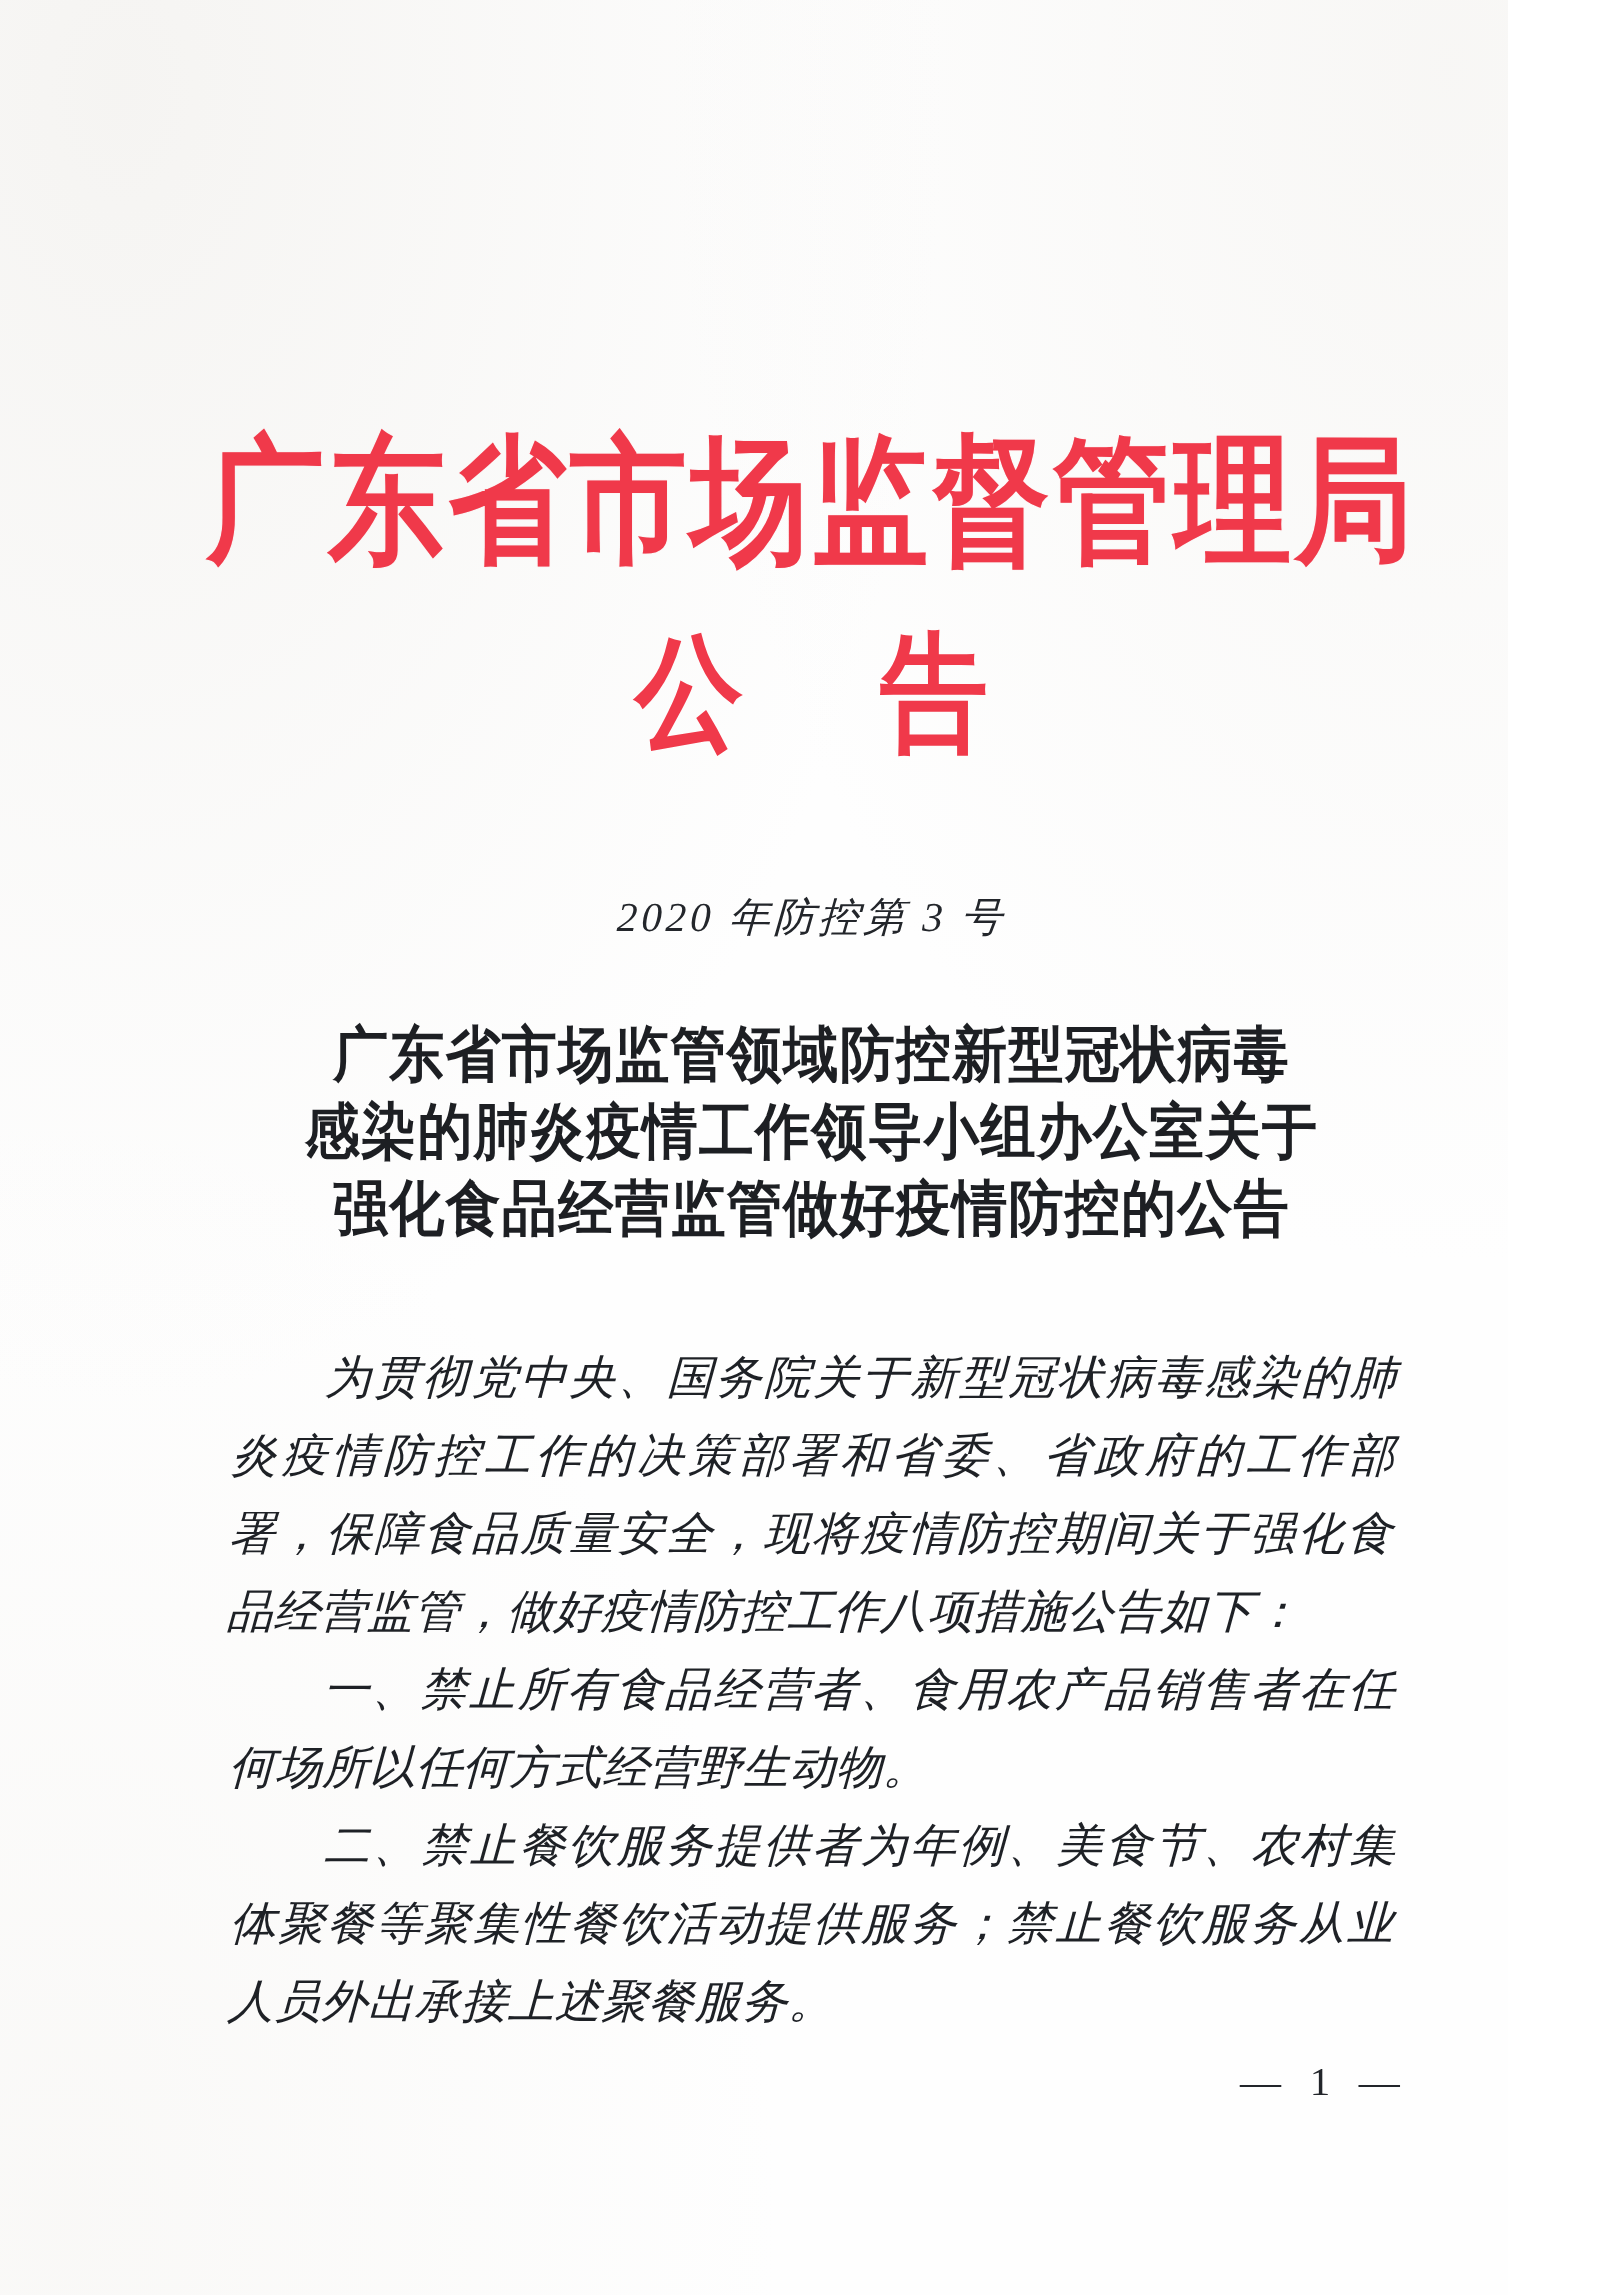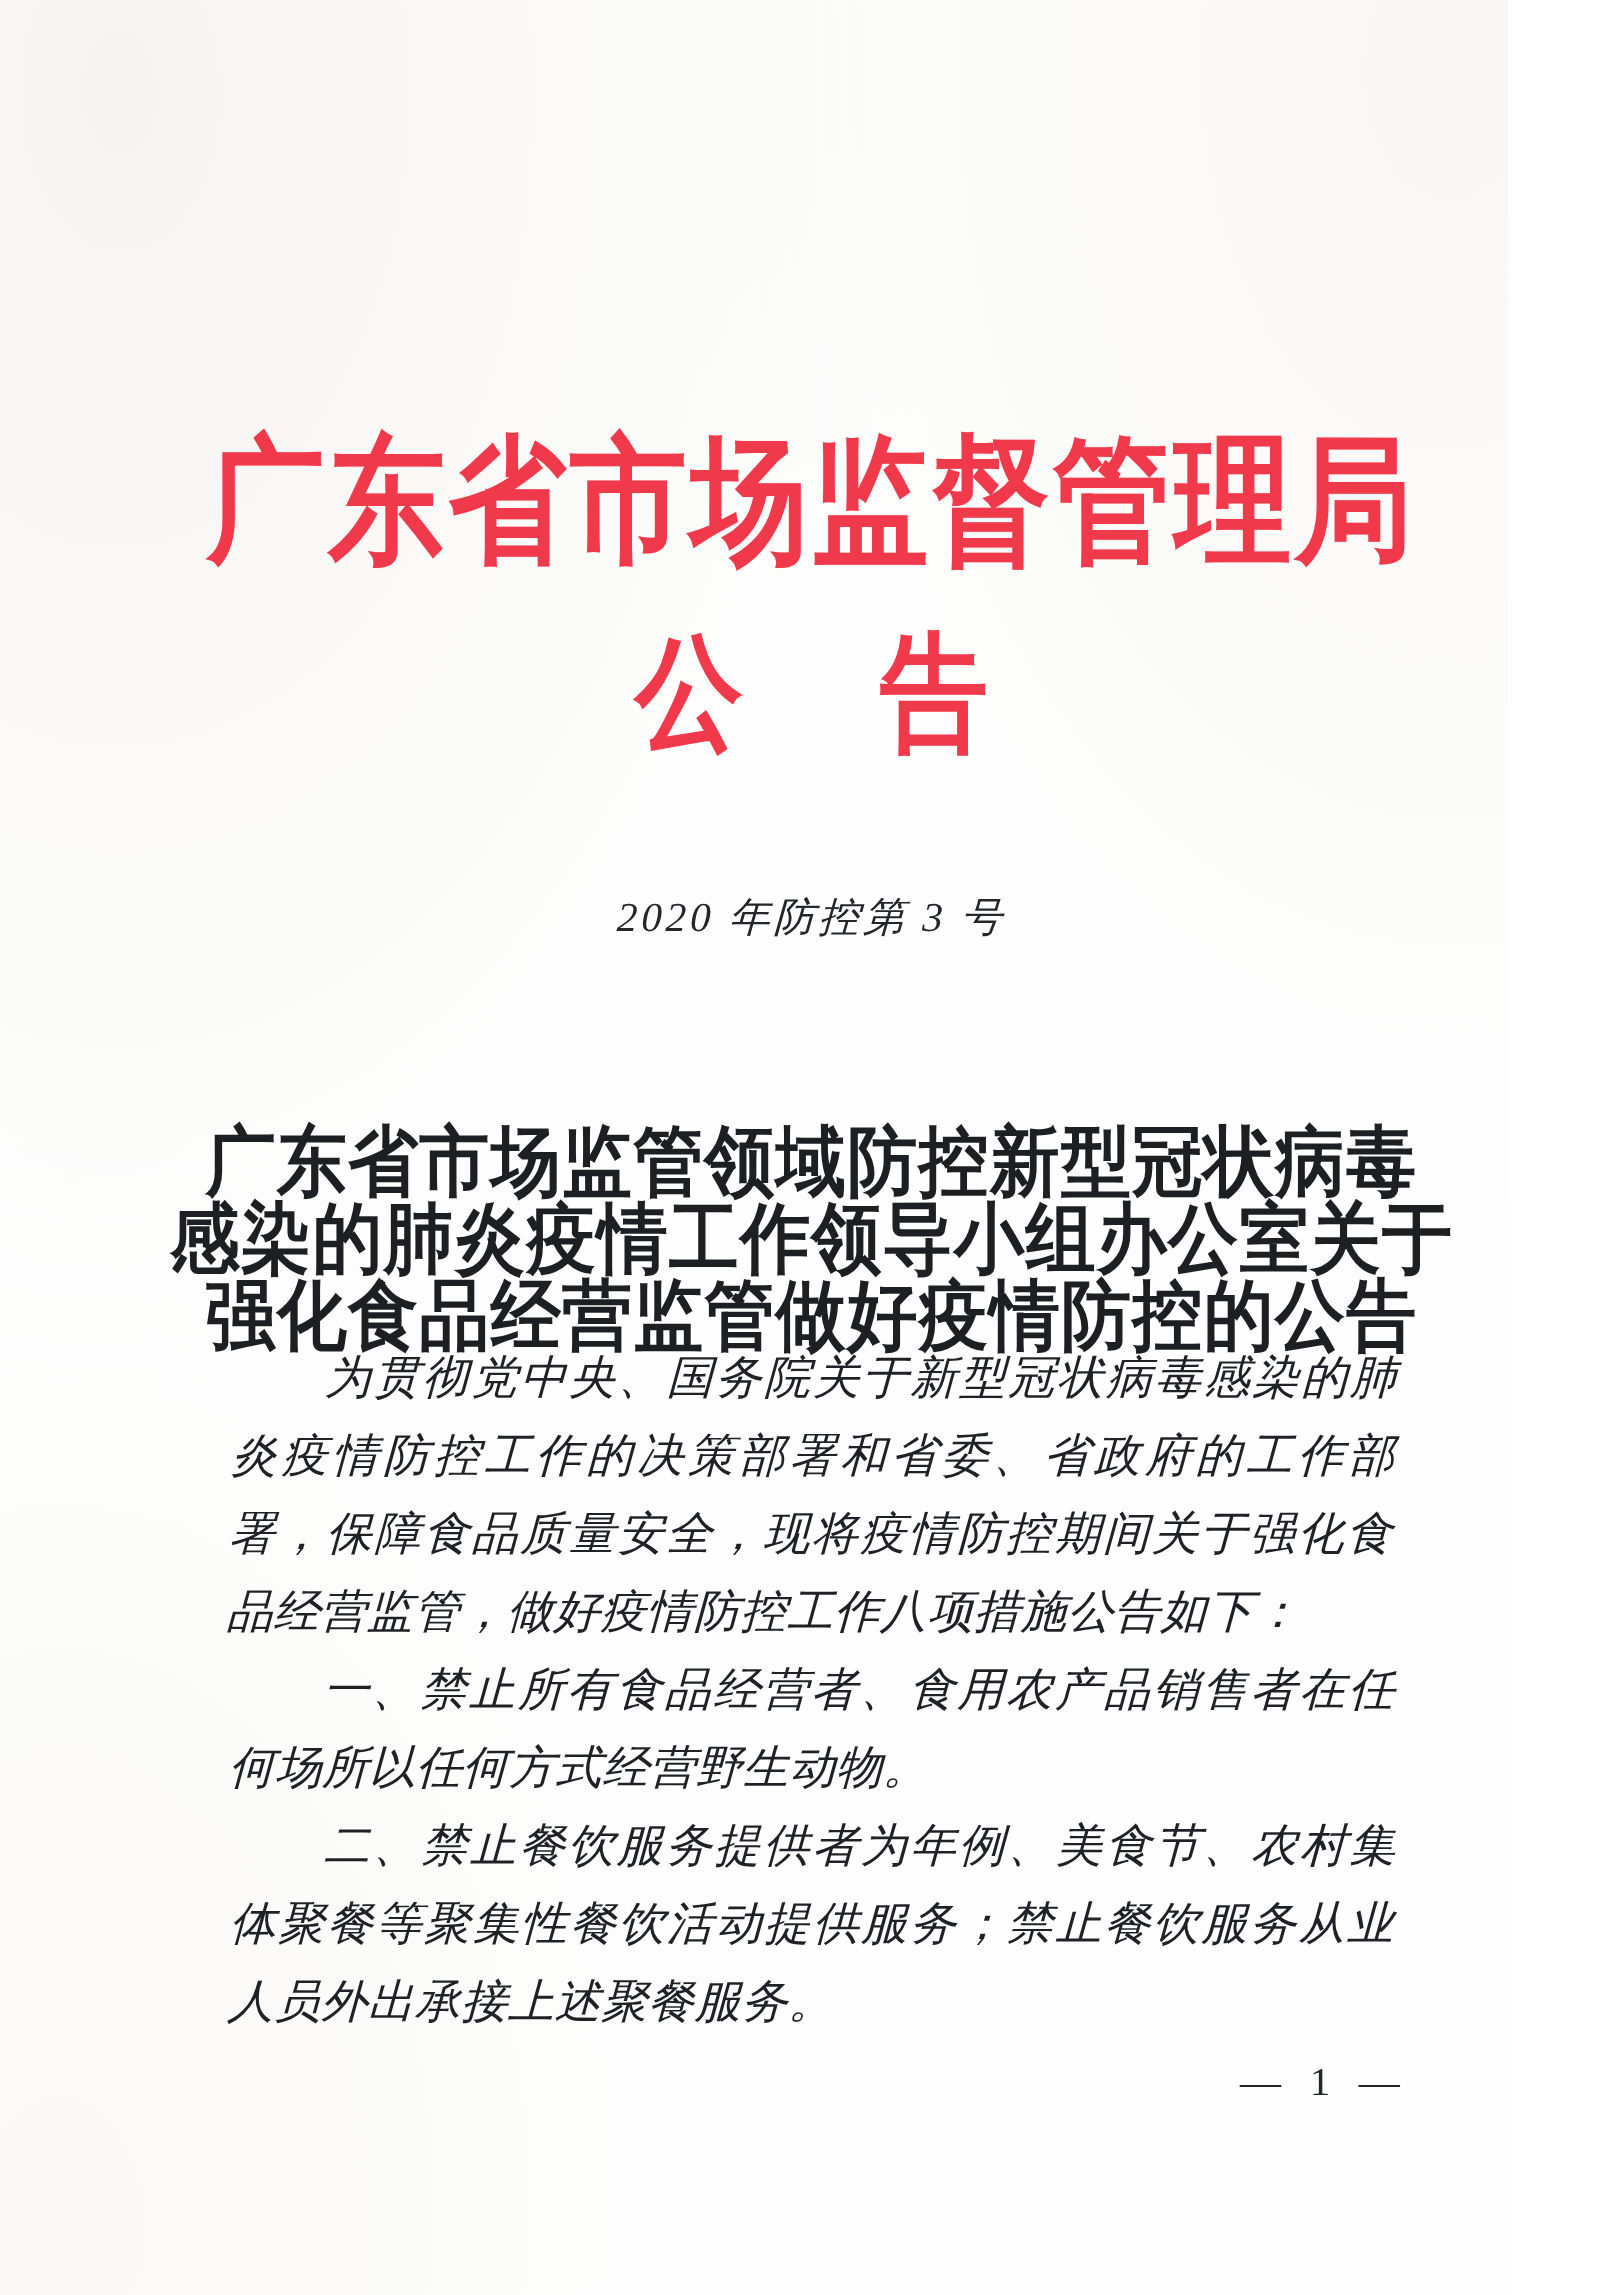--- a/index.html
+++ b/index.html
@@ -79,28 +79,28 @@
     font-family: "Liberation Serif", "DejaVu Serif", serif;
     font-size: 41px;
     letter-spacing: 3.9px;
     font-style: italic;
     transform: skewX(-2deg);
   }
 
   
   .doc-title {
     position: absolute;
-    top: 1120px;
+    top: 1012px;
     left: 0;
     width: 1623px;
     text-align: center;
     color: #1d1f23;
     font-family: "Liberation Sans", "DejaVu Sans", sans-serif;
     font-weight: bold;
-    font-size: 70px;
+    font-size: 55px;
     line-height: 77px;
     letter-spacing: 1.3px;
   }
   .doc-title .tline {
     display: block;
     white-space: nowrap;
     transform: scaleY(1.1);
     transform-origin: center top;
   }
 

